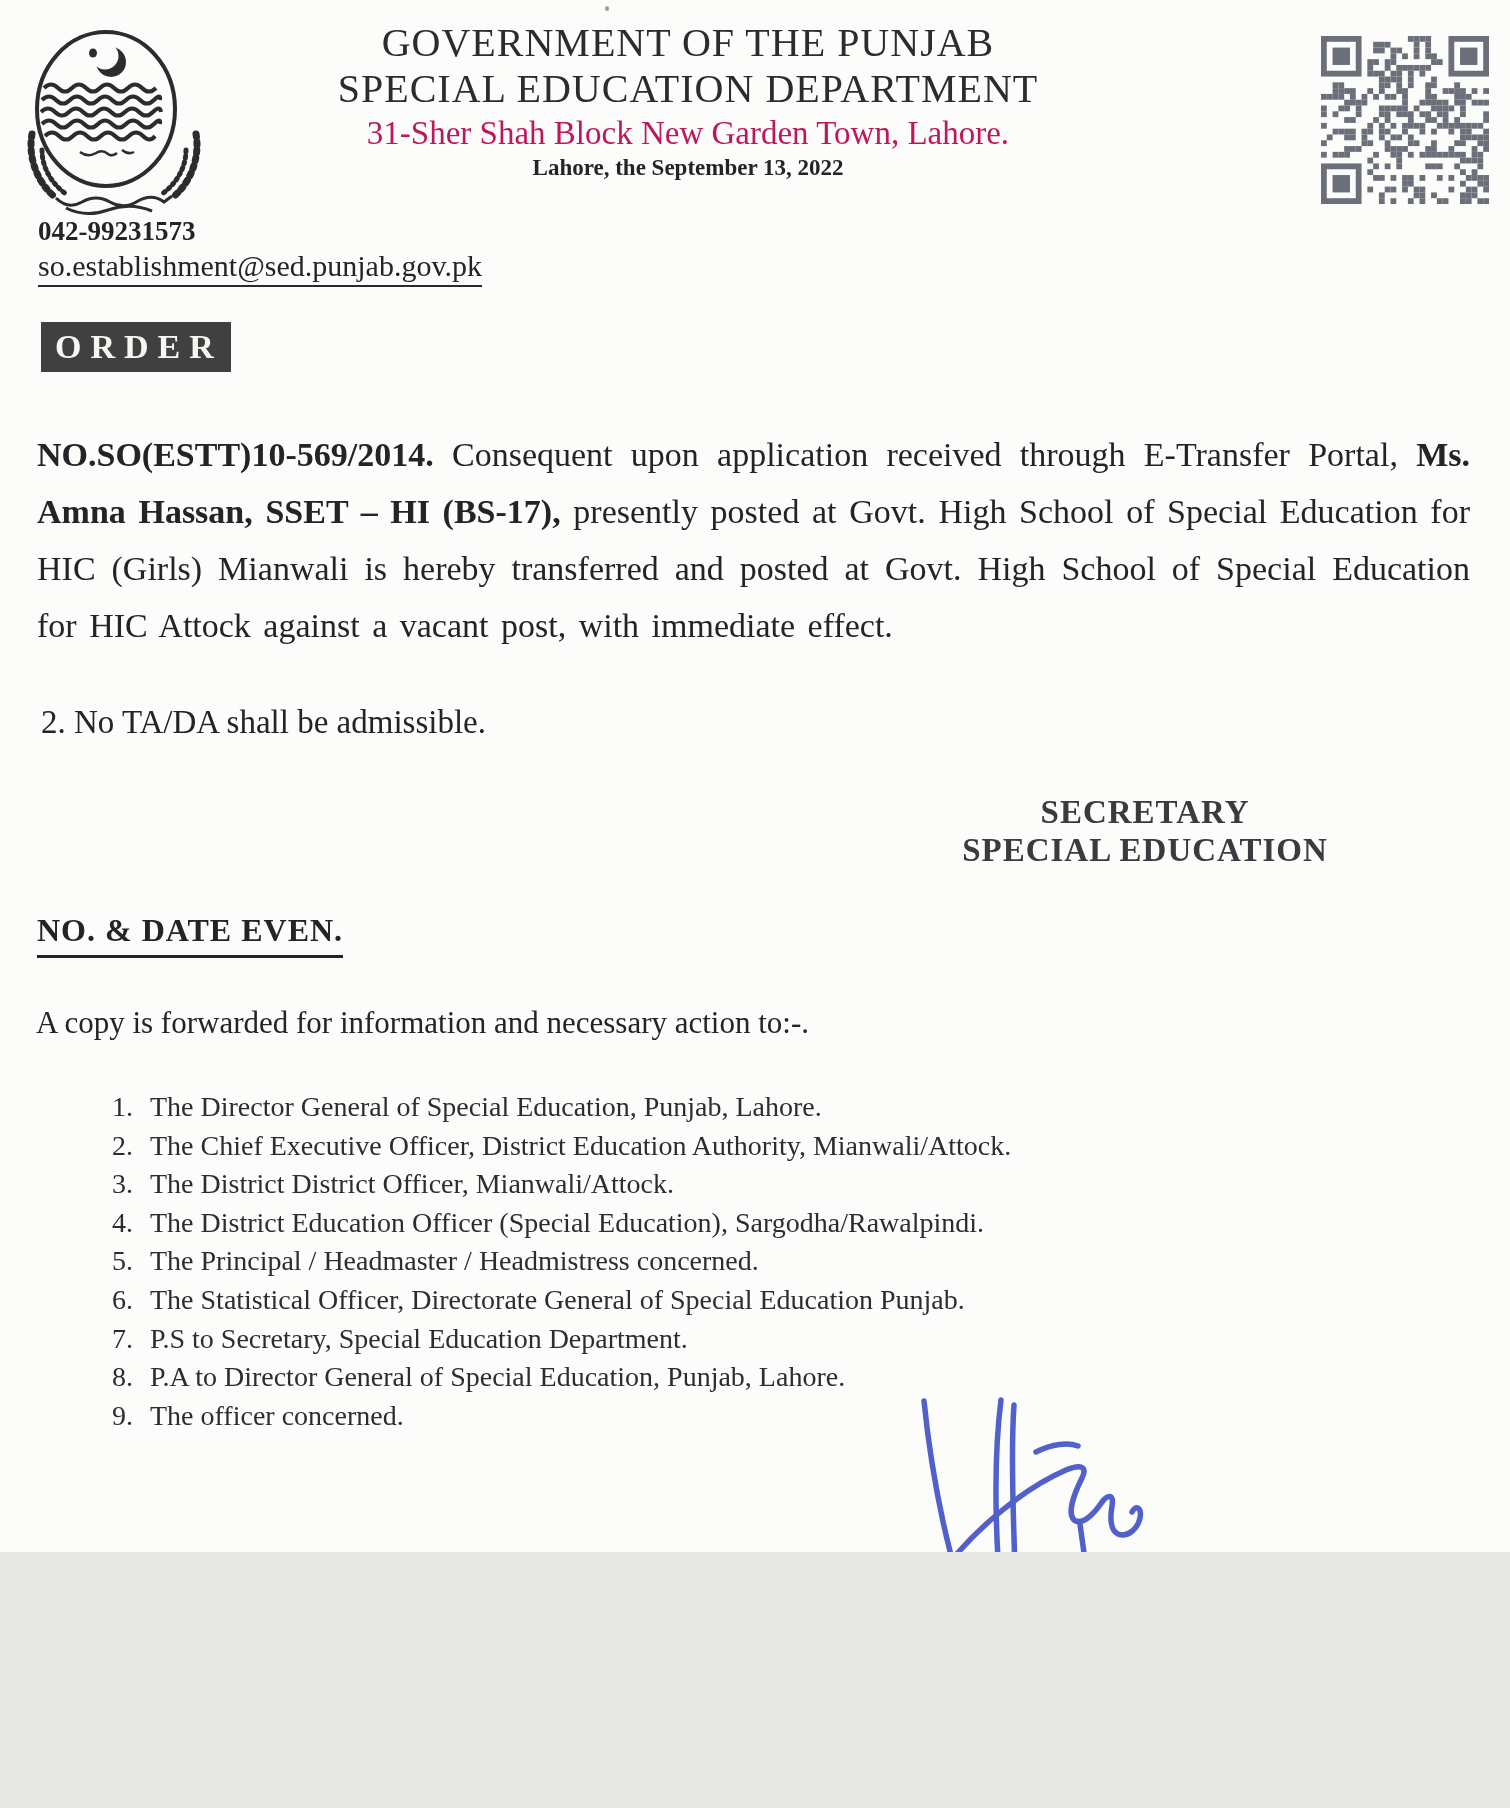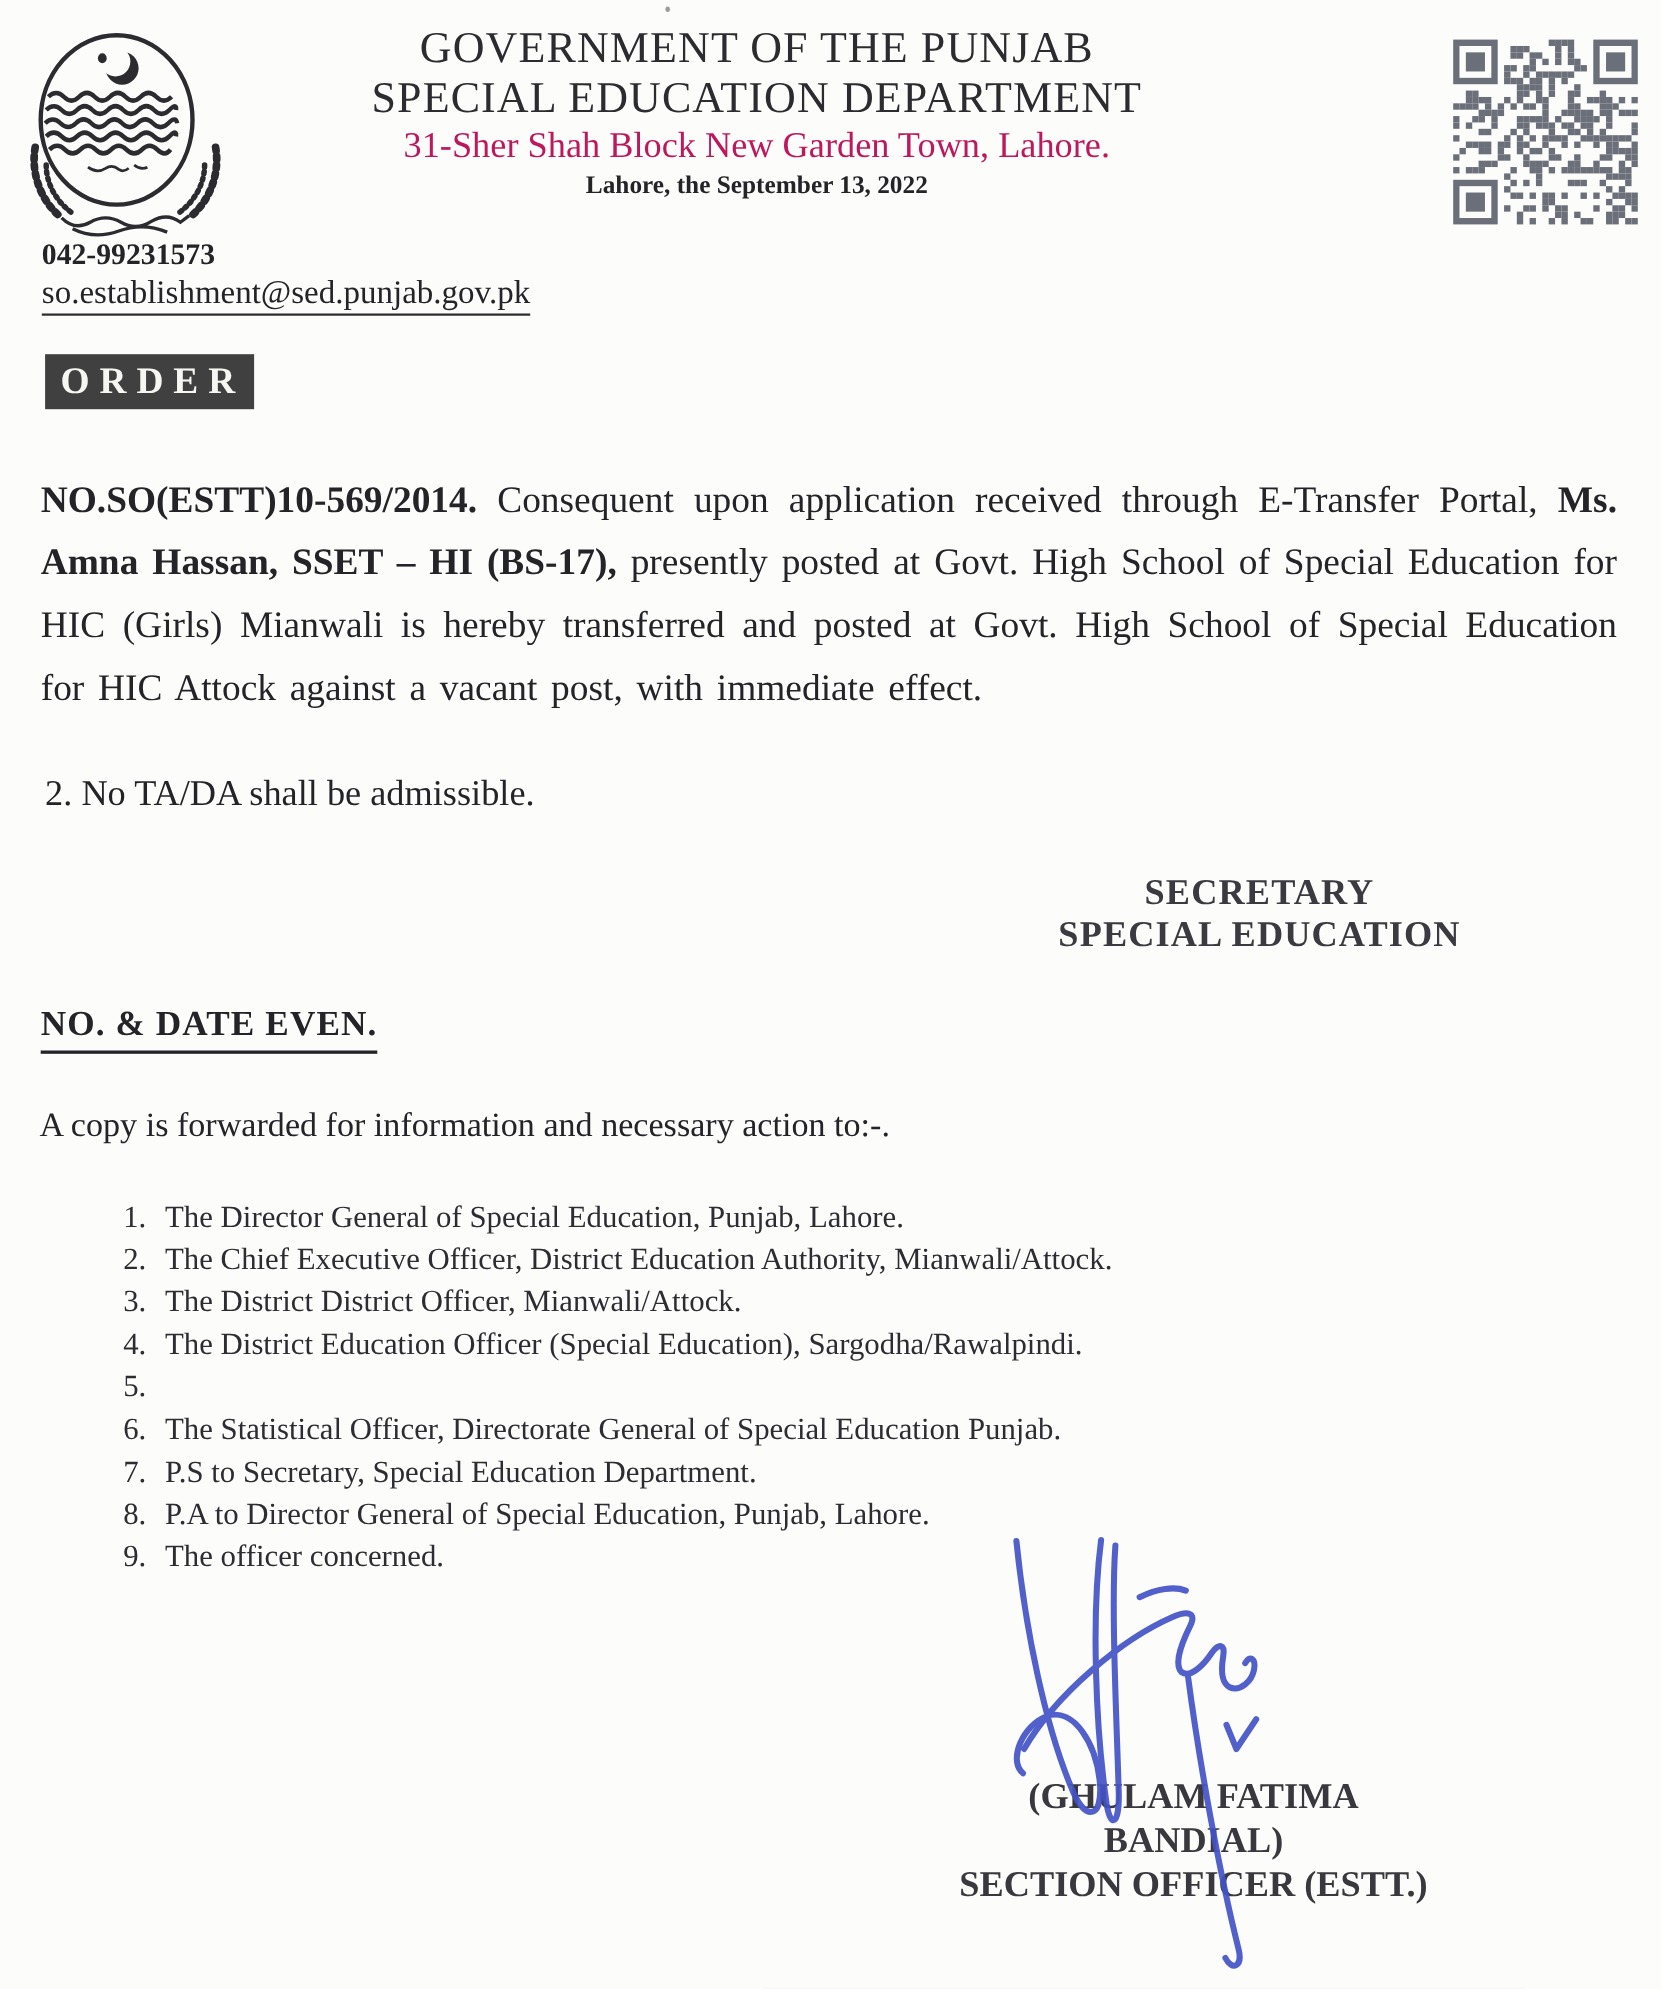--- a/index.html
+++ b/index.html
@@ -1,18 +1,18 @@
 <!DOCTYPE html>
 <html><head>
 <meta charset="utf-8">
 <style>
   html,body{margin:0;padding:0;background:#e8e8e6;}
   .page{
     position:relative;
-    width:1510px;height:1808px;
+    width:1510px;height:1552px;
     margin:0 auto;
     background:#fcfcfa;
     overflow:hidden;
     font-family:"Liberation Serif","DejaVu Serif",serif;
     color:#232328;
   }
   
   .crest{position:absolute;left:22px;top:26px;width:185px;height:195px;}
   .letterhead{
     position:absolute;left:238px;top:20px;width:900px;
@@ -435,20 +435,21 @@
       <div class="recipient">
       <span class="num">3.</span>
       <span class="txt">The District District Officer, Mianwali/Attock.</span>
     </div>
       <div class="recipient">
       <span class="num">4.</span>
       <span class="txt">The District Education Officer (Special Education), Sargodha/Rawalpindi.</span>
     </div>
       <div class="recipient">
       <span class="num">5.</span>
+      <span class="txt">The Principal / Headmaster / Headmistress concerned.</span>
     </div>
       <div class="recipient">
       <span class="num">6.</span>
       <span class="txt">The Statistical Officer, Directorate General of Special Education Punjab.</span>
     </div>
       <div class="recipient">
       <span class="num">7.</span>
       <span class="txt">P.S to Secretary, Special Education Department.</span>
     </div>
       <div class="recipient">

